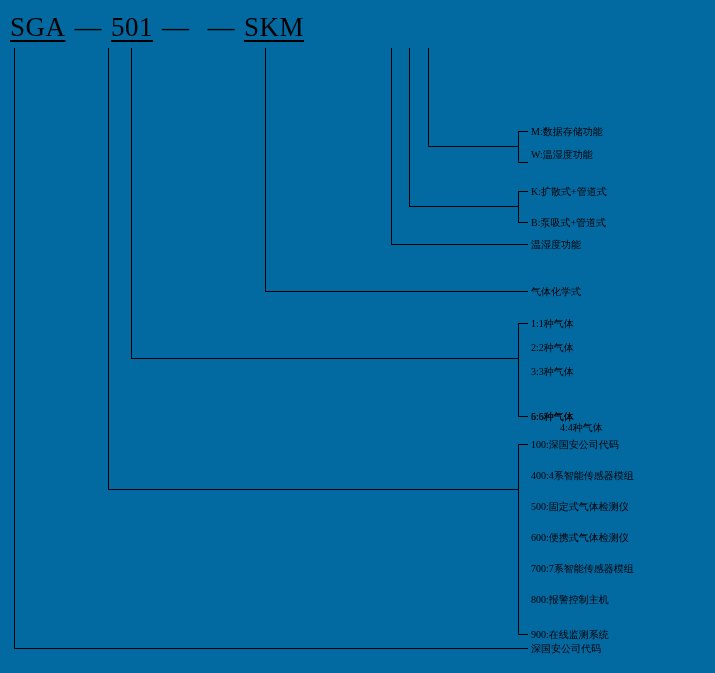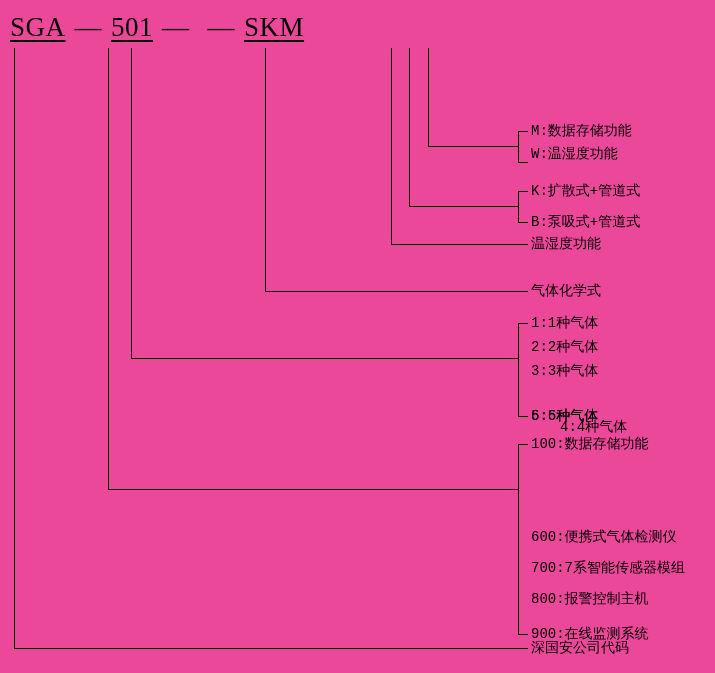--- a/index.html
+++ b/index.html
@@ -4,21 +4,21 @@
 <style>
   html, body {
     margin: 0;
     padding: 0;
     background: #ffffff;
   }
   #page {
     position: relative;
     width: 715px;
     height: 673px;
-    background: #ec4899;
+    background: #0369a1;
     font-family: "Liberation Serif", serif;
     color: #000000;
     overflow: hidden;
   }
   
   .code-line {
     position: absolute;
     left: 10px;
     top: 12px;
     display: flex;
@@ -44,22 +44,22 @@
     background: #000000;
   }
   .hline {
     position: absolute;
     height: 1px;
     background: #000000;
   }
   
   .label {
     position: absolute;
-    font-family: Liberation Mono, monospace;
-    font-size: 14px;
+    font-family: Liberation Serif, serif;
+    font-size: 10px;
     line-height: 15px;
     white-space: nowrap;
     color: #000000;
   }
 </style>
 </head>
 <body>
 
 <div id="page">
 
@@ -115,21 +115,23 @@
   <div class="label" style="left:531px; top:364px;">3:3种气体</div>
   <div class="label" style="left:560px; top:388px;margin-top:32px;">4:4种气体</div>
   <div class="label" style="left:531px; top:409px;">5:5种气体</div>
 
   <div class="label" style="left:531px; top:409px;">6:6种气体</div>
 
   <div class="hline" style="left:108px; top:489px; width:410px;"></div>
   <div class="vline" style="left:518px; top:444px; height:190px;"></div>
   <div class="hline" style="left:518px; top:444px; width:10px;"></div>
   <div class="hline" style="left:518px; top:634px; width:10px;"></div>
-  <div class="label" style="left:531px; top:437px;">100:数据存储功能</div>
+  <div class="label" style="left:531px; top:437px;">100:深国安公司代码</div>
+  <div class="label" style="left:531px; top:468px;">400:4系智能传感器模组</div>
+  <div class="label" style="left:531px; top:499px;">500:固定式气体检测仪</div>
   <div class="label" style="left:531px; top:530px;">600:便携式气体检测仪</div>
   <div class="label" style="left:531px; top:561px;">700:7系智能传感器模组</div>
   <div class="label" style="left:531px; top:592px;">800:报警控制主机</div>
   <div class="label" style="left:531px; top:627px;">900:在线监测系统</div>
 
   <div class="hline" style="left:14px; top:648px; width:514px;"></div>
   <div class="label" style="left:531px; top:641px;">深国安公司代码</div>
 
 </div>
 

